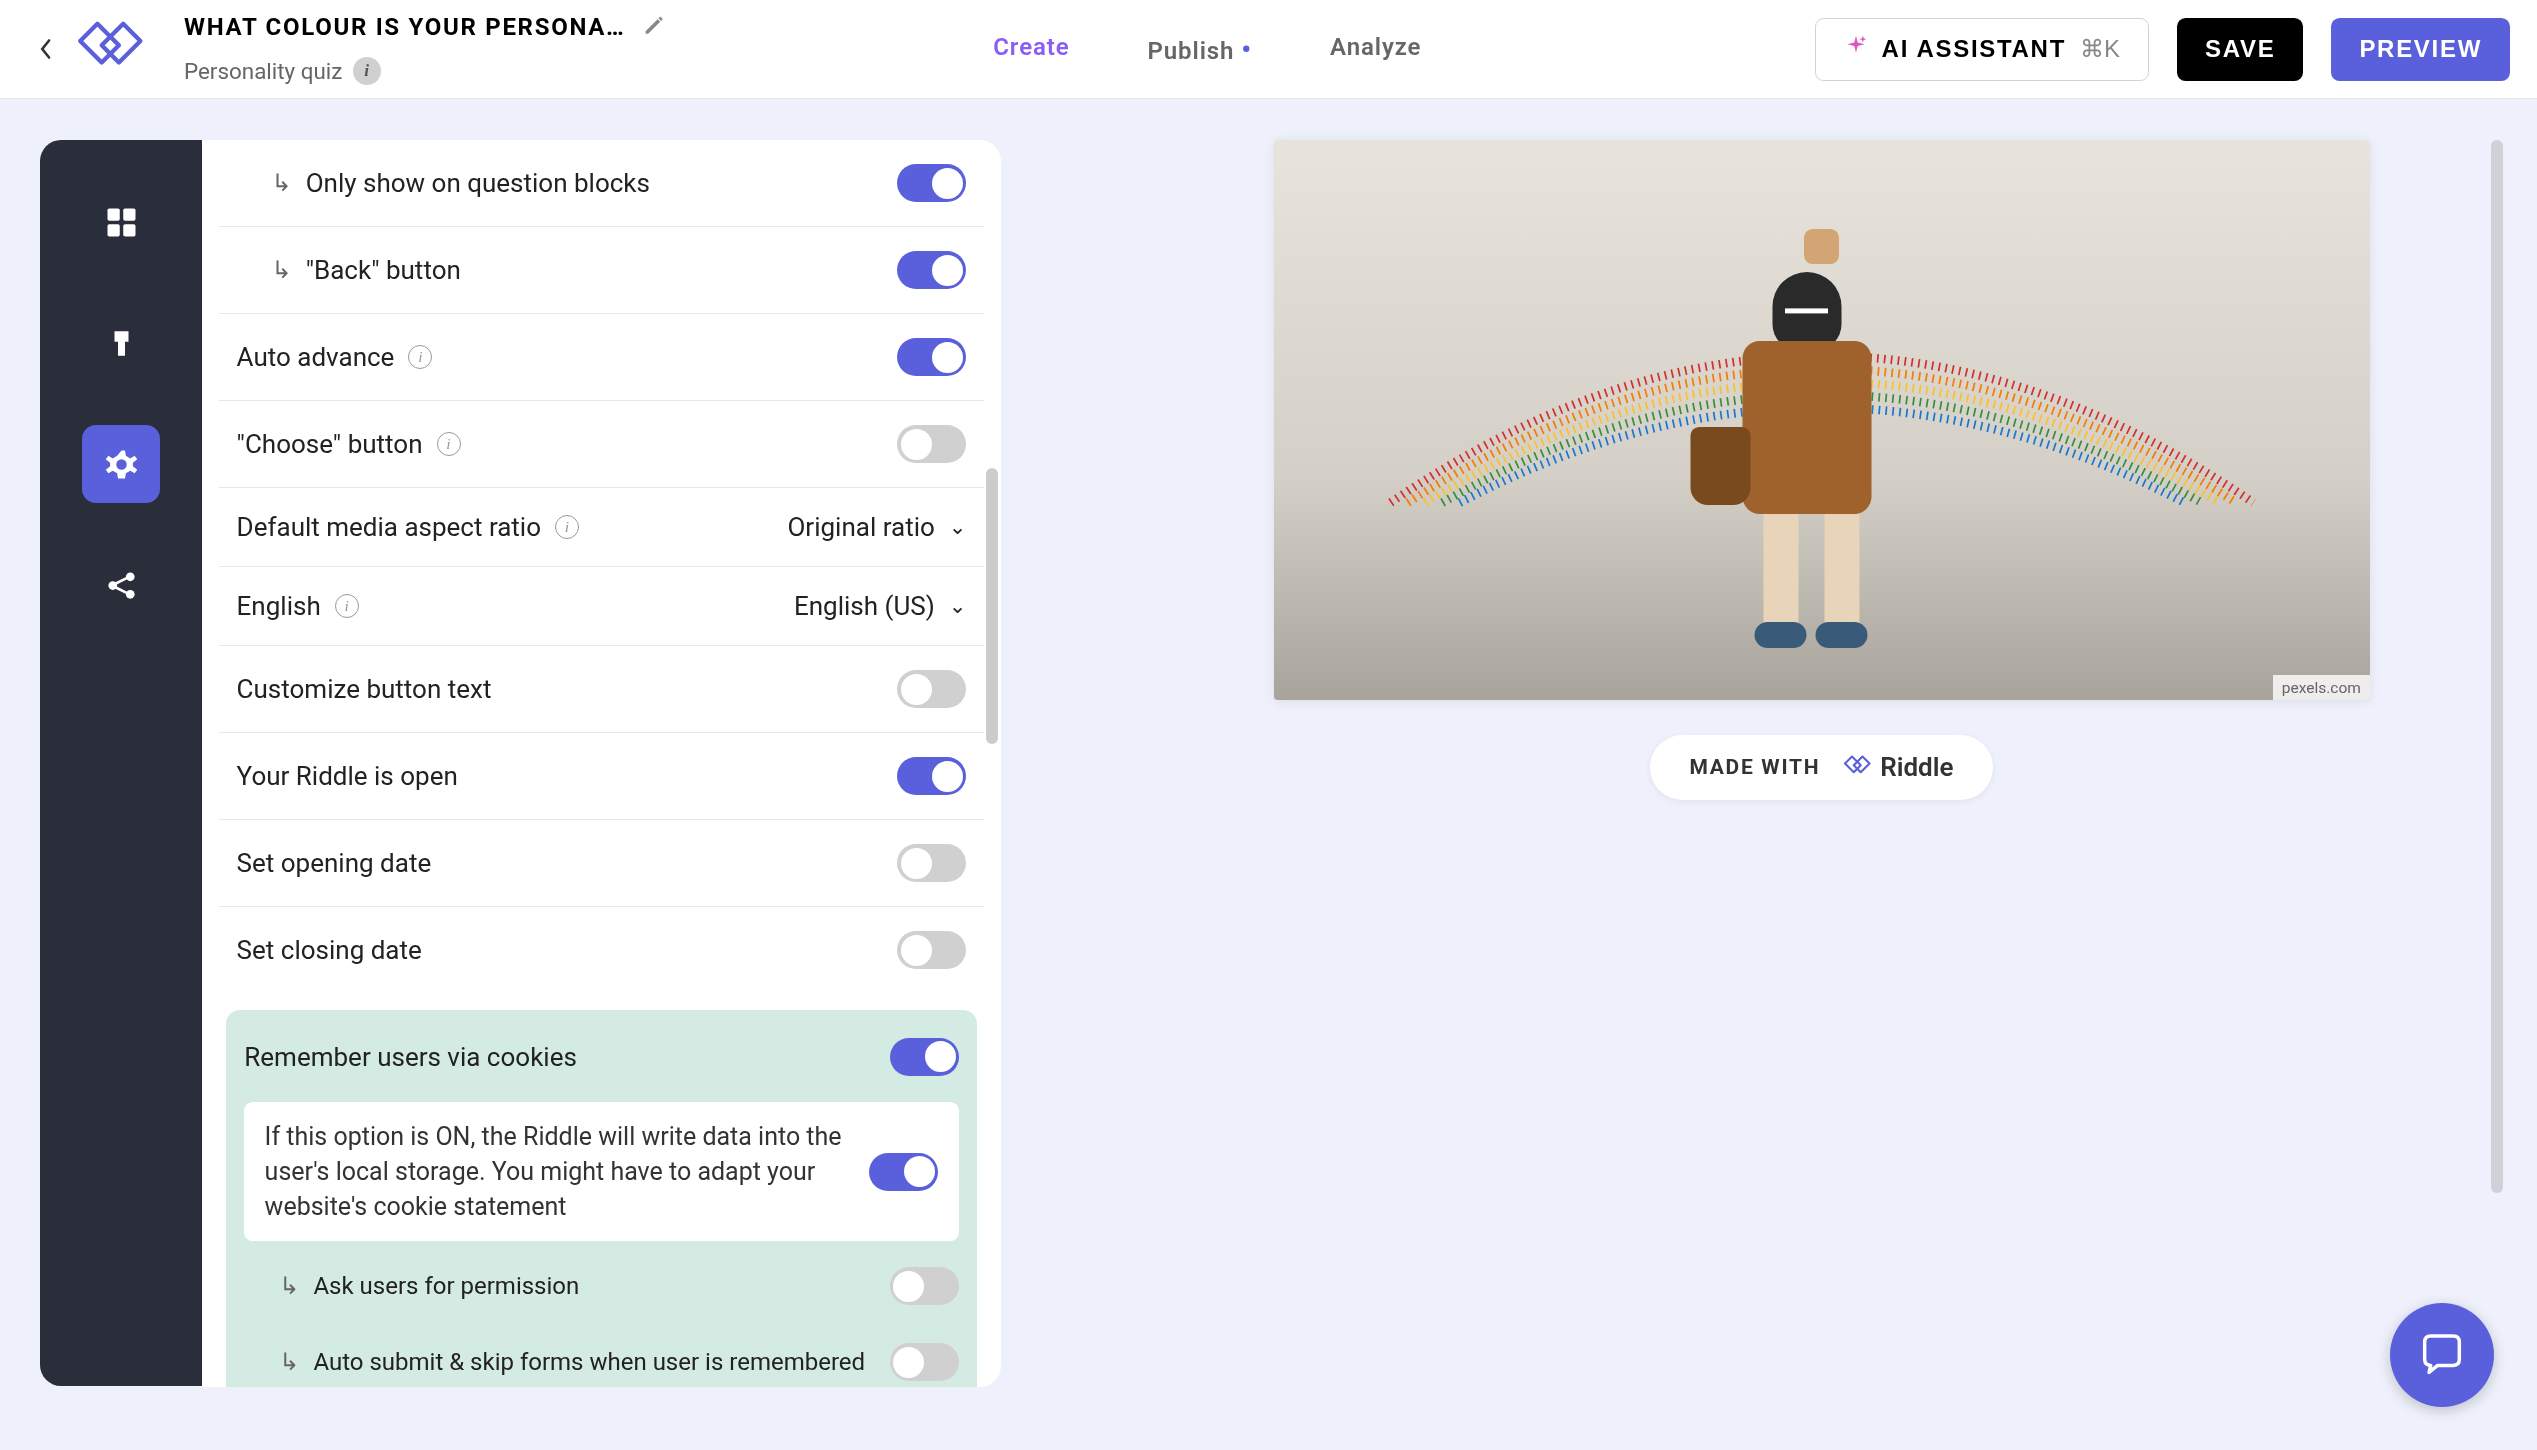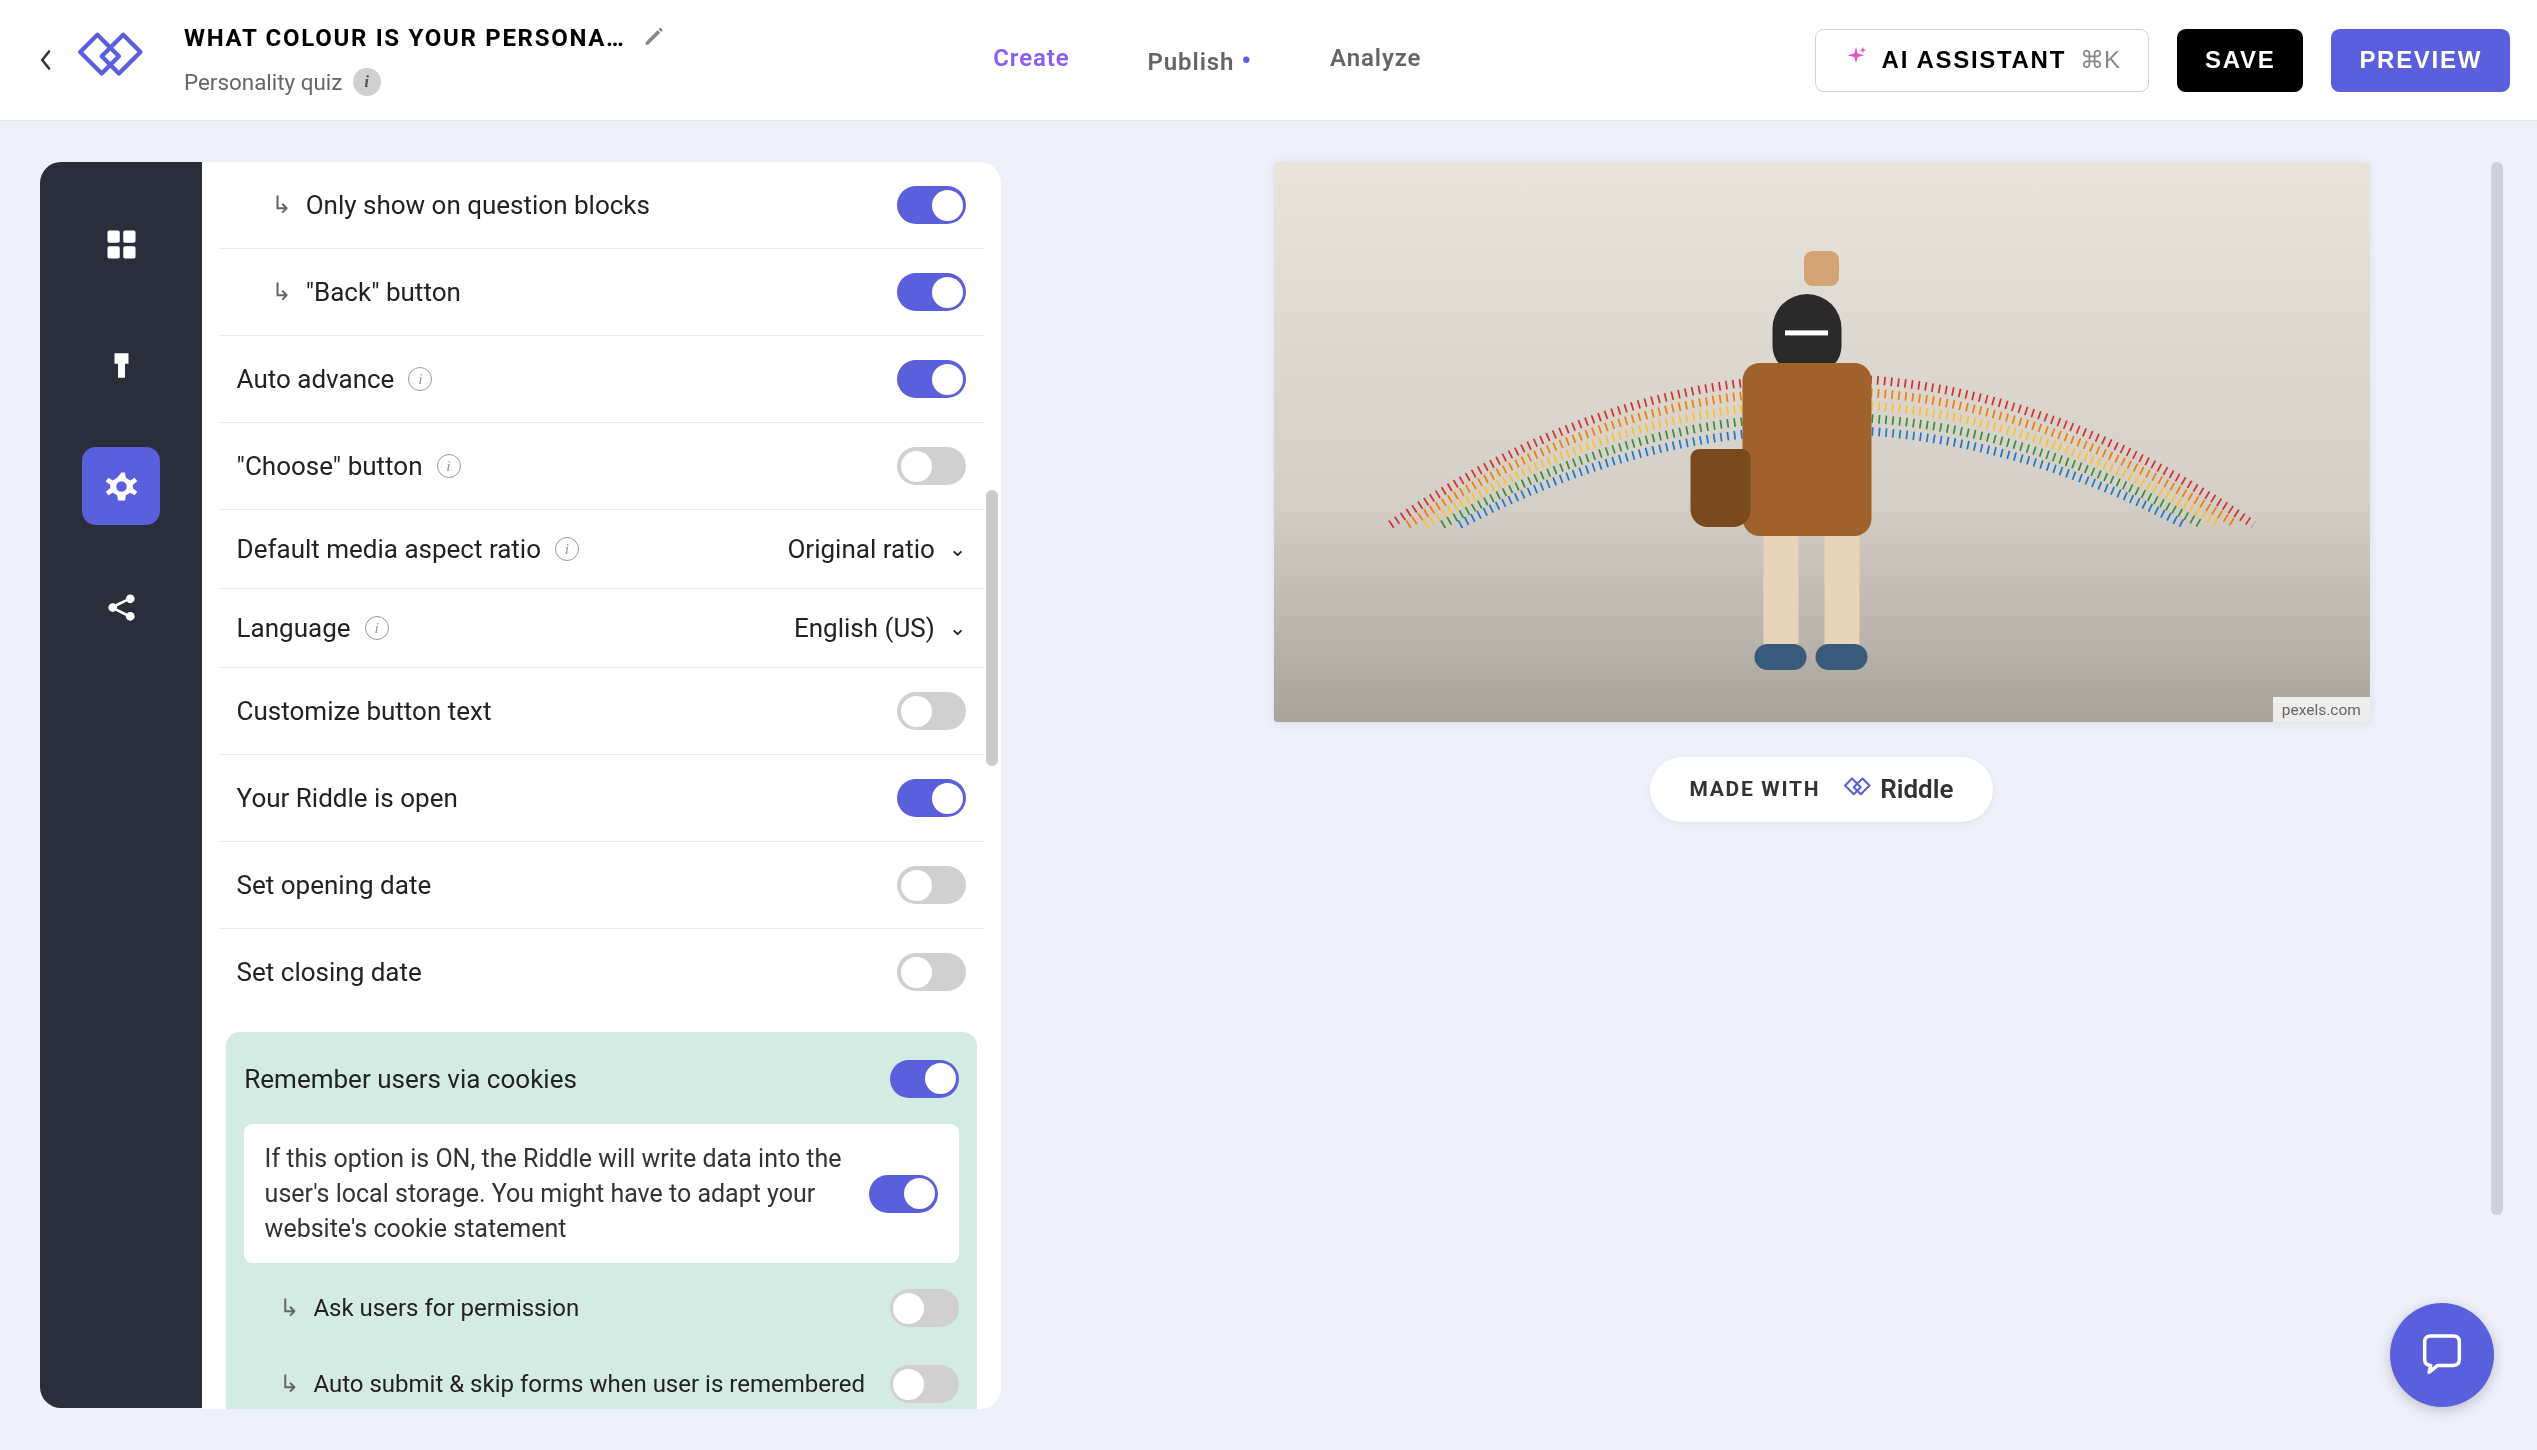--- a/index.html
+++ b/index.html
@@ -1,19 +1,19 @@
 <!DOCTYPE html>
 <html style="font-size:14px"><head>
 <meta charset="utf-8">
 <style>
 * { margin: 0; padding: 0; box-sizing: border-box; }
 body { font-family: -apple-system, BlinkMacSystemFont, "Segoe UI", Roboto, sans-serif; background: #eef0fb; width: 2538px; height: 1450px; overflow: hidden; transform-origin: top left; }
 
 
-.header { height: 121px; background: #fff; display: flex; align-items: center; padding: 0 28px; border-bottom: 0.9px solid #e5e5e5; }
+.header { height: 99px; background: #fff; display: flex; align-items: center; padding: 0 28px; border-bottom: 0.9px solid #e5e5e5; }
 .back-chevron { width: 35px; display: flex; align-items: center; justify-content: center; cursor: pointer; }
 .logo { display: flex; align-items: center; margin-right: 35px; }
 .logo svg { width: 86px; height: 69px; }
 .title-section { display: flex; flex-direction: column; }
 .title-row { display: flex; align-items: center; gap: 17.3px; }
 .title-text { font-size: 24px; font-weight: 700; letter-spacing: 1.7px; color: #000; }
 .edit-icon { cursor: pointer; }
 .subtitle-row { display: flex; align-items: center; gap: 10.4px; margin-top: 16px; }
 .subtitle-text { font-size: 22.4px; color: #666; }
 .info-circle { width: 28px; height: 28px; border-radius: 50%; background: #d0d0d0; display: flex; align-items: center; justify-content: center; font-size: 17.3px; font-style: italic; font-weight: bold; color: #555; cursor: pointer; font-family: serif; }
@@ -233,21 +233,21 @@
             <span class="info-icon-sm">i</span>
           </div>
         <div class="select-value">
             <span>Original ratio</span>
             <span class="chevron-down">⌄</span>
           </div>
       </div>
 
       <div class="setting-row">
         <div class="label-group">
-            <span>Language</span>
+            <span>English</span>
             <span class="info-icon-sm">i</span>
           </div>
         <div class="select-value">
             <span>English (US)</span>
             <span class="chevron-down">⌄</span>
           </div>
       </div>
 
       <div class="setting-row">
         <div class="label-group">

